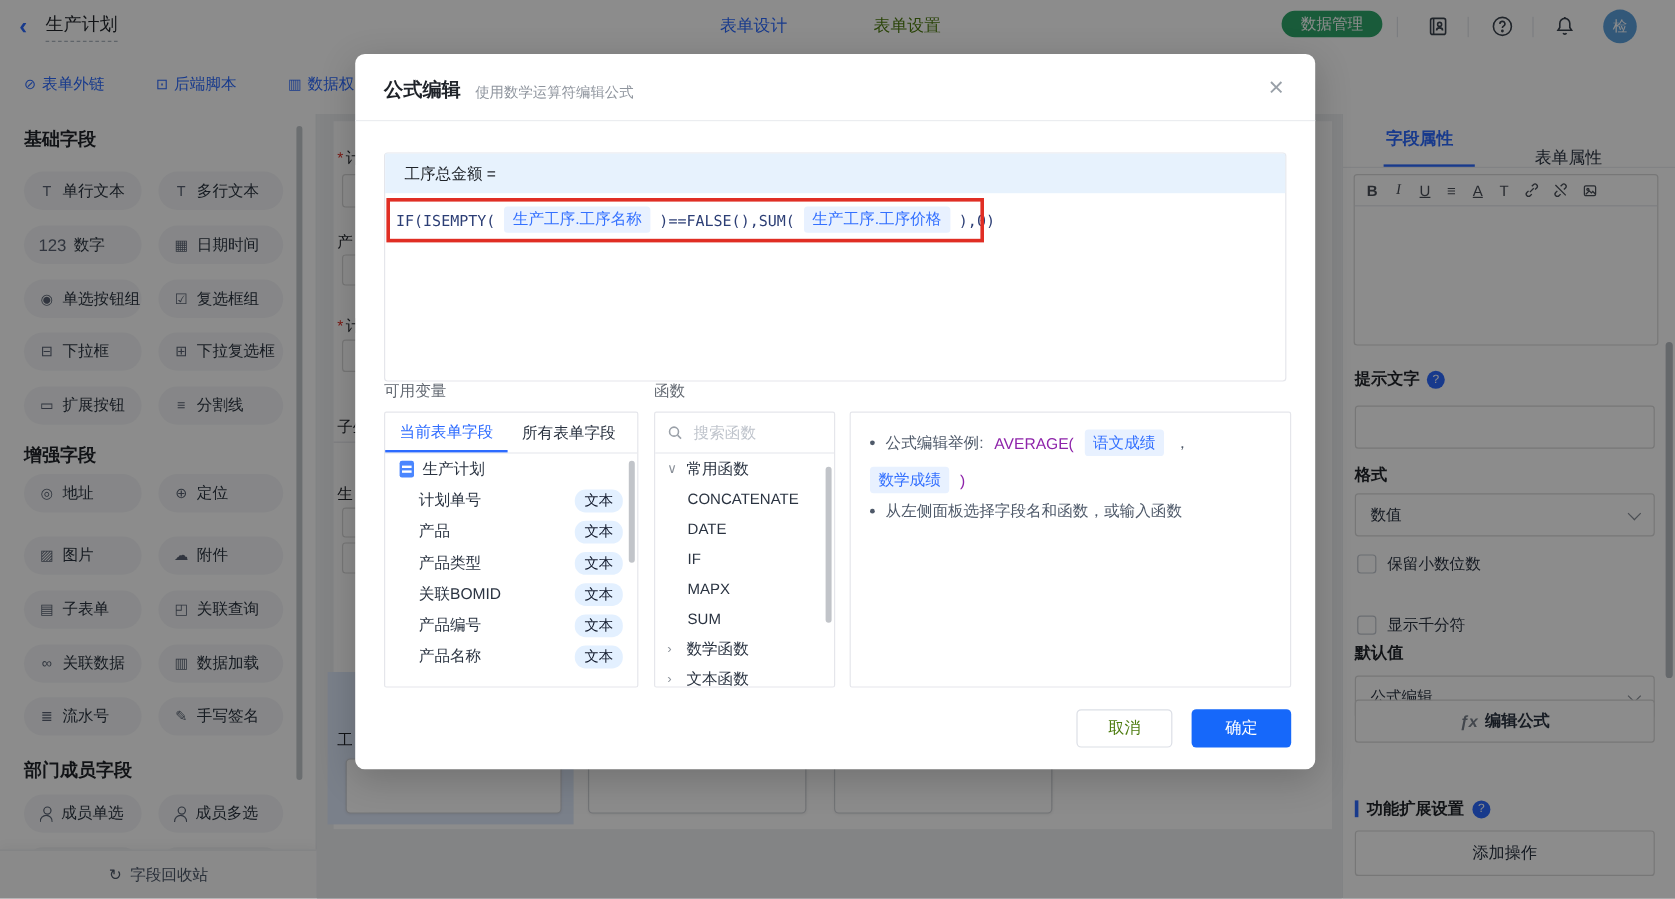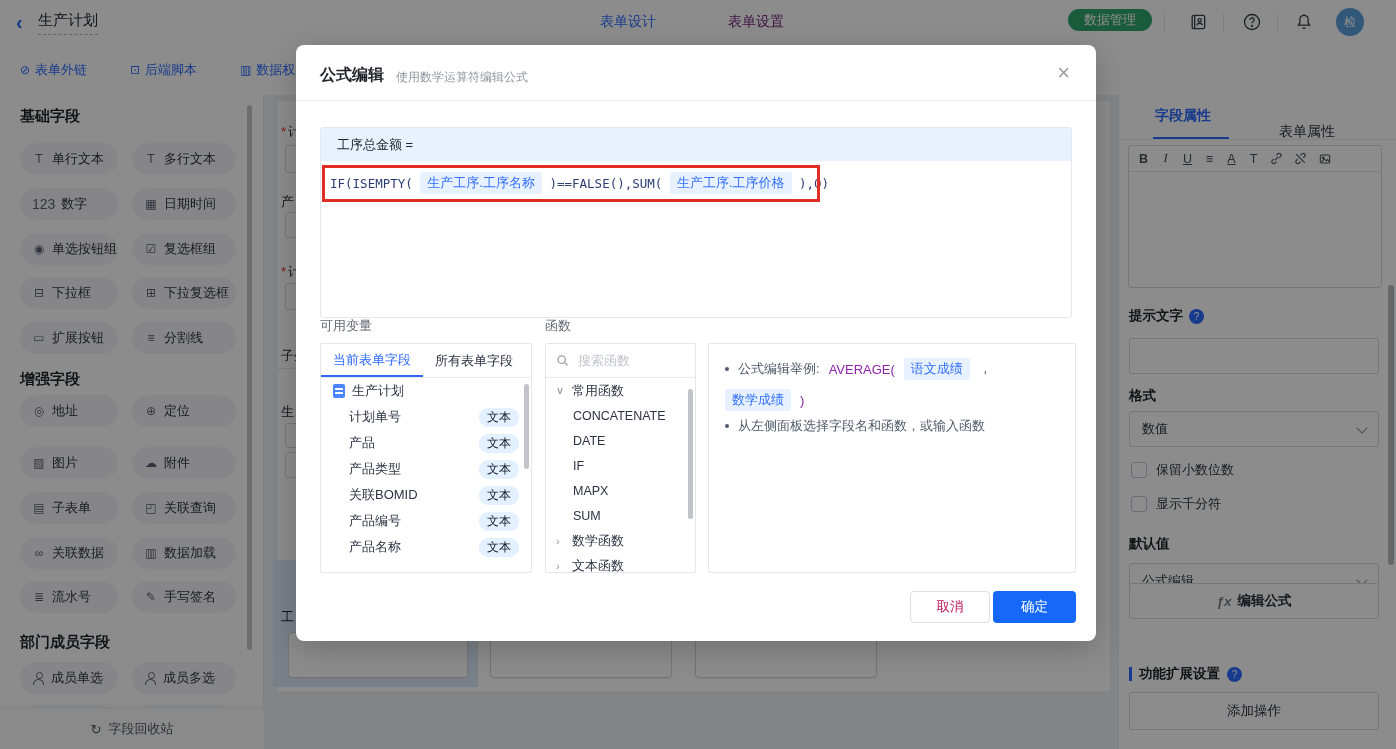--- a/index.html
+++ b/index.html
@@ -3,21 +3,21 @@
 <meta charset="utf-8">
 <style>
   html,body{margin:0;padding:0;background:#555;}
   .app{position:relative;width:1396px;height:749px;overflow:hidden;background:#eef0f3;
        font-family:"Liberation Sans","DejaVu Sans",sans-serif;color:#1f2329;font-size:13px;}
 
   
   .hdr{position:absolute;left:0;top:0;width:1396px;height:45px;background:#fff;border-bottom:1px solid #eceef1;}
   .back{position:absolute;left:16px;top:9px;font-size:20px;font-weight:bold;color:#2d6bff;line-height:26px;}
   .hdr-title{position:absolute;left:38px;top:11px;font-size:15px;color:#1f2329;border-bottom:1px dashed #aeb6c0;padding-bottom:4px;}
-  .hdr-tab{position:absolute;top:13px;font-size:14px;color:#701a75;}
+  .hdr-tab{position:absolute;top:13px;font-size:14px;color:#4d7c0f;}
   .hdr-tab.t1{left:600px;color:#2d6bff;}
   .hdr-tab.t2{left:728px;}
   .grn-btn{position:absolute;left:1068px;top:9px;width:84px;height:22px;border-radius:14px;background:#2ea76b;color:#fff;
            display:flex;align-items:center;justify-content:center;font-size:13px;}
   .hsep{position:absolute;top:14px;width:1px;height:17px;background:#e1e4e9;}
   .hicon{position:absolute;top:10px;width:24px;height:24px;display:flex;align-items:center;justify-content:center;color:#3a424d;}
   .avatar{position:absolute;left:1336px;top:8px;width:28px;height:28px;border-radius:50%;background:#5ba0dd;color:#fff;
           display:flex;align-items:center;justify-content:center;font-size:12px;}
 
   
@@ -112,21 +112,21 @@
   .frow{height:25px;display:flex;align-items:center;gap:6px;padding:0 10px;font-size:13px;color:#2a3341;}
   .frow .cv{color:#8a9099;font-size:11px;width:10px;}
   .frow.item{padding-left:27px;font-size:12.5px;}
   .hints{position:absolute;left:412px;top:298px;width:368px;height:230px;border:1px solid #e5e6eb;border-radius:2px;
          box-sizing:border-box;padding:14px 16px;font-size:13px;color:#4e5969;}
   .hline{display:flex;align-items:center;gap:9px;min-height:30px;flex-wrap:wrap;}
   .dot{width:4px;height:4px;border-radius:50%;background:#4e5969;flex:none;}
   .avg{color:#8e24aa;}
   .m-btn{position:absolute;top:546px;height:32px;border-radius:4px;display:flex;align-items:center;justify-content:center;
          font-size:13.5px;box-sizing:border-box;}
-  .cancel{left:614px;width:80px;border:1px solid #dcdfe6;background:#fff;color:#be185d;text-align:center;}
+  .cancel{left:601px;width:80px;border:1px solid #dcdfe6;background:#fff;color:#4d7c0f;text-align:center;}
   .ok{left:697px;width:83px;background:#1668fa;color:#fff;}
   svg{display:block;}
 </style>
 </head>
 <body>
 
 <div class="app">
 
   <div class="hdr">
     <span class="back">‹</span>
@@ -348,21 +348,21 @@
     <div class="rinput" style="top:243px;height:36px;"></div>
     <div class="rlabel" style="top:292px;">格式</div>
     <div class="rsel" style="top:316px;">
       <span>数值</span>
         <span class="chev"></span>
     </div>
     <div class="cbrow" style="top:366px;">
       <span class="cbx"></span>
         <span>保留小数位数</span>
     </div>
-    <div class="cbrow" style="top:400px;">
+    <div class="cbrow" style="top:417px;">
       <span class="cbx"></span>
         <span>显示千分符</span>
     </div>
     <div class="rlabel" style="top:440px;">默认值</div>
     <div class="rsel" style="top:468px;">
       <span>公式编辑</span>
         <span class="chev"></span>
     </div>
     <div class="rbtn" style="top:488px;height:36px;font-weight:bold;">
       <span class="fx">ƒx</span>

